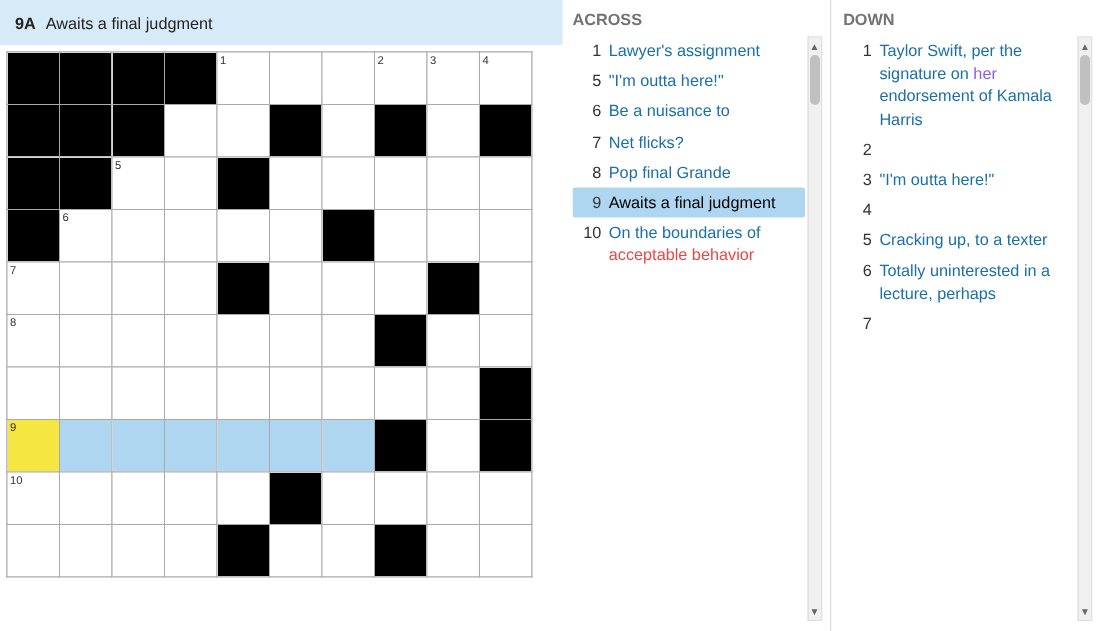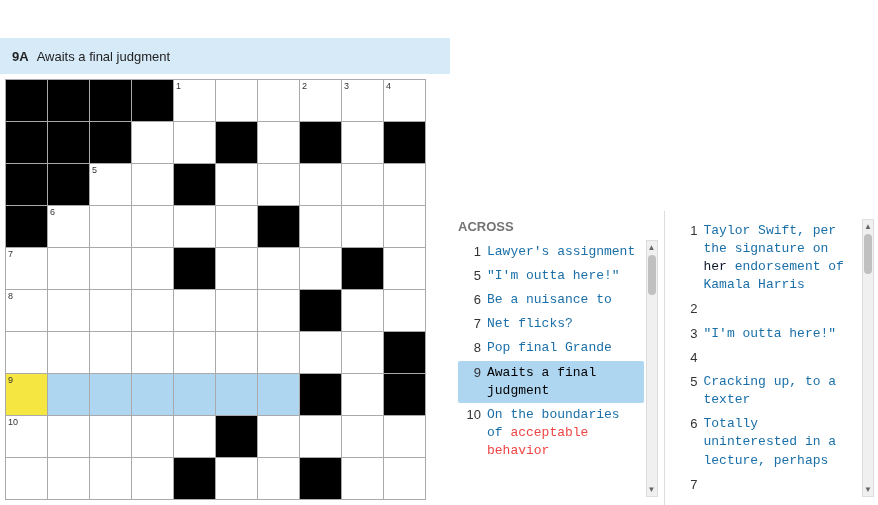--- a/index.html
+++ b/index.html
@@ -11,21 +11,20 @@
       height: 505px;
       overflow: hidden;
       display: flex;
       flex-direction: column;
     }
 
     .main-container {
       display: flex;
       flex: 1;
       overflow: hidden;
-      align-items: flex-end;
     }
 
     
     .left-panel {
       width: 450px;
       display: flex;
       flex-direction: column;
       flex-shrink: 0;
     }
 
@@ -131,21 +130,20 @@
     .clue-num {
       min-width: 18px;
       text-align: right;
       margin-right: 6px;
       color: #333;
       flex-shrink: 0;
     }
 
     .clue-text {
       color: #1a6fa8;
-      font-family: Liberation Mono, monospace;
     }
 
     .clue-text.active-text {
       color: #000;
     }
 
     .section-divider {
       width: 1px;
       background: #ddd;
       margin: 0 2px;
@@ -391,25 +389,26 @@
             <div class="scroll-thumb"></div>
           </div>
           <div class="scroll-arrow">▼</div>
         </div>
       </div>
     </div>
 
     <div class="section-divider"></div>
 
     <div class="clues-section">
+      <div class="clues-title">DOWN</div>
       <div style="display:flex;flex:1;overflow:hidden;">
         <div class="clues-list" id="down-list">
             <div class="clue-item">
               <span class="clue-num">1</span>
-              <span class="clue-text">Taylor Swift, per the signature on <span style="color:#0f172a;">her</span> endorsement of Kamala Harris</span>
+              <span class="clue-text">Taylor Swift, per the signature on <span style="color:#8b5cf6;">her</span> endorsement of Kamala Harris</span>
             </div>
             <div class="clue-item">
               <span class="clue-num">2</span>
             </div>
             <div class="clue-item">
               <span class="clue-num">3</span>
               <span class="clue-text">"I'm outta here!"</span>
             </div>
             <div class="clue-item">
               <span class="clue-num">4</span>

